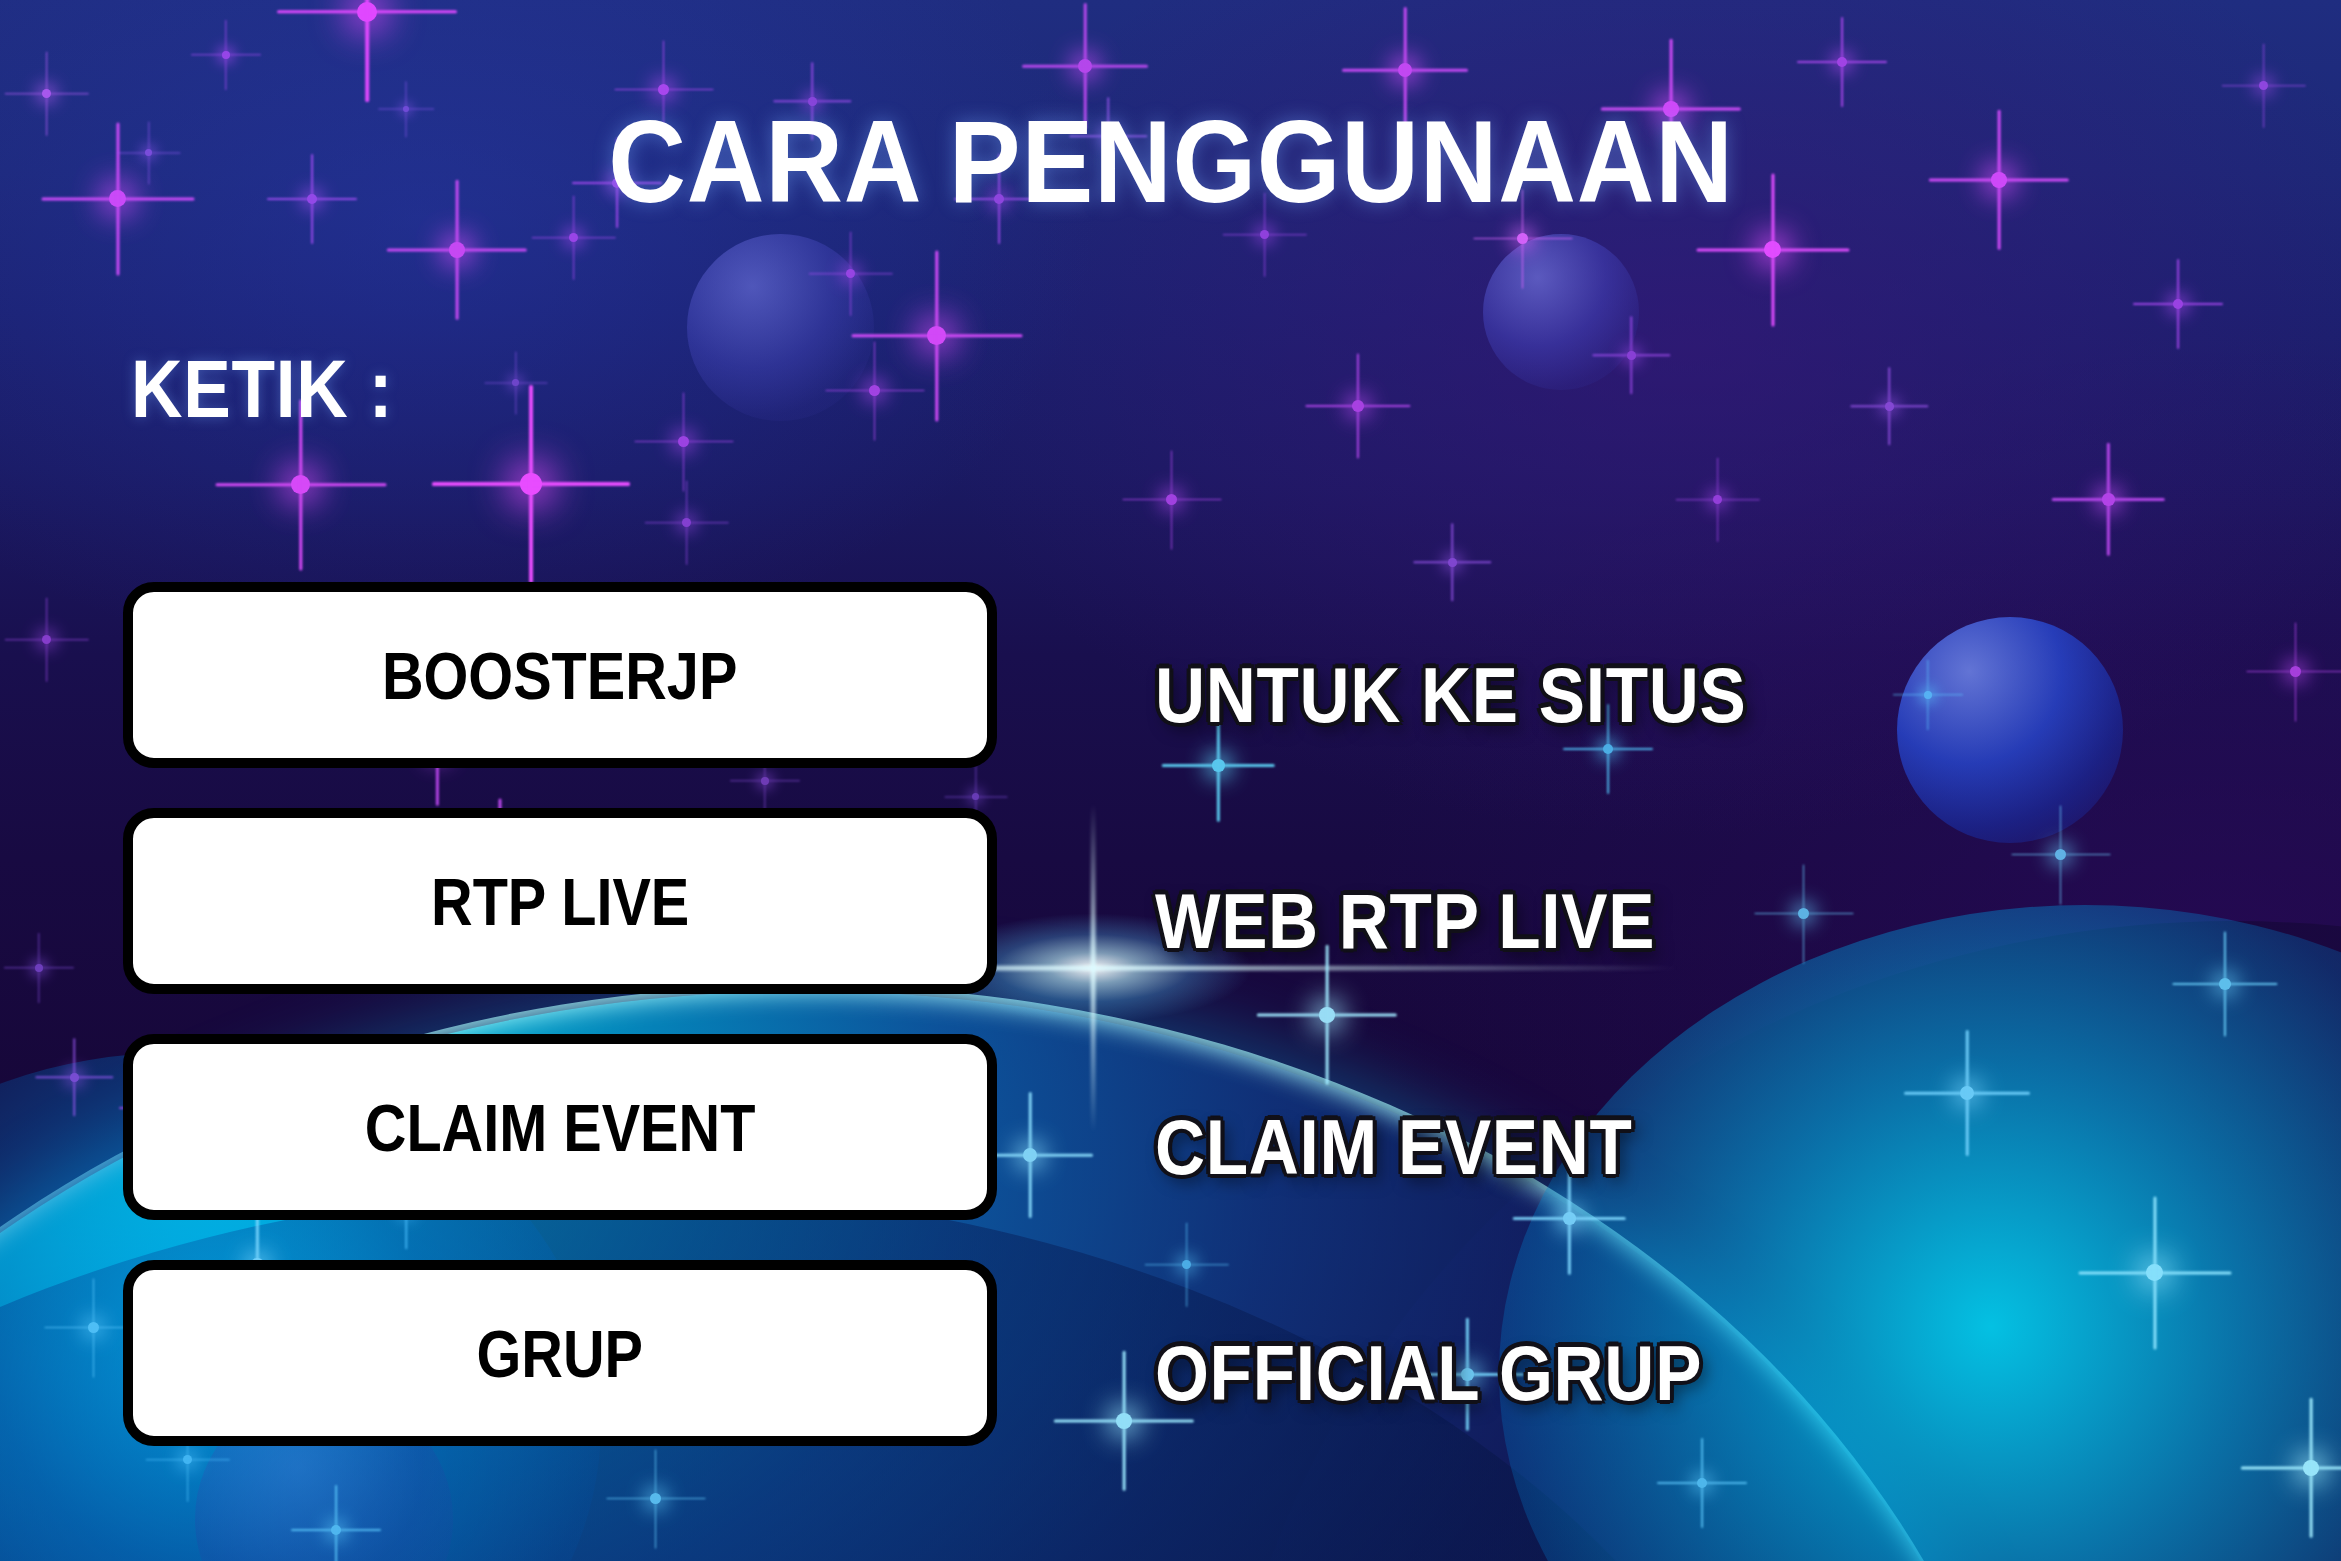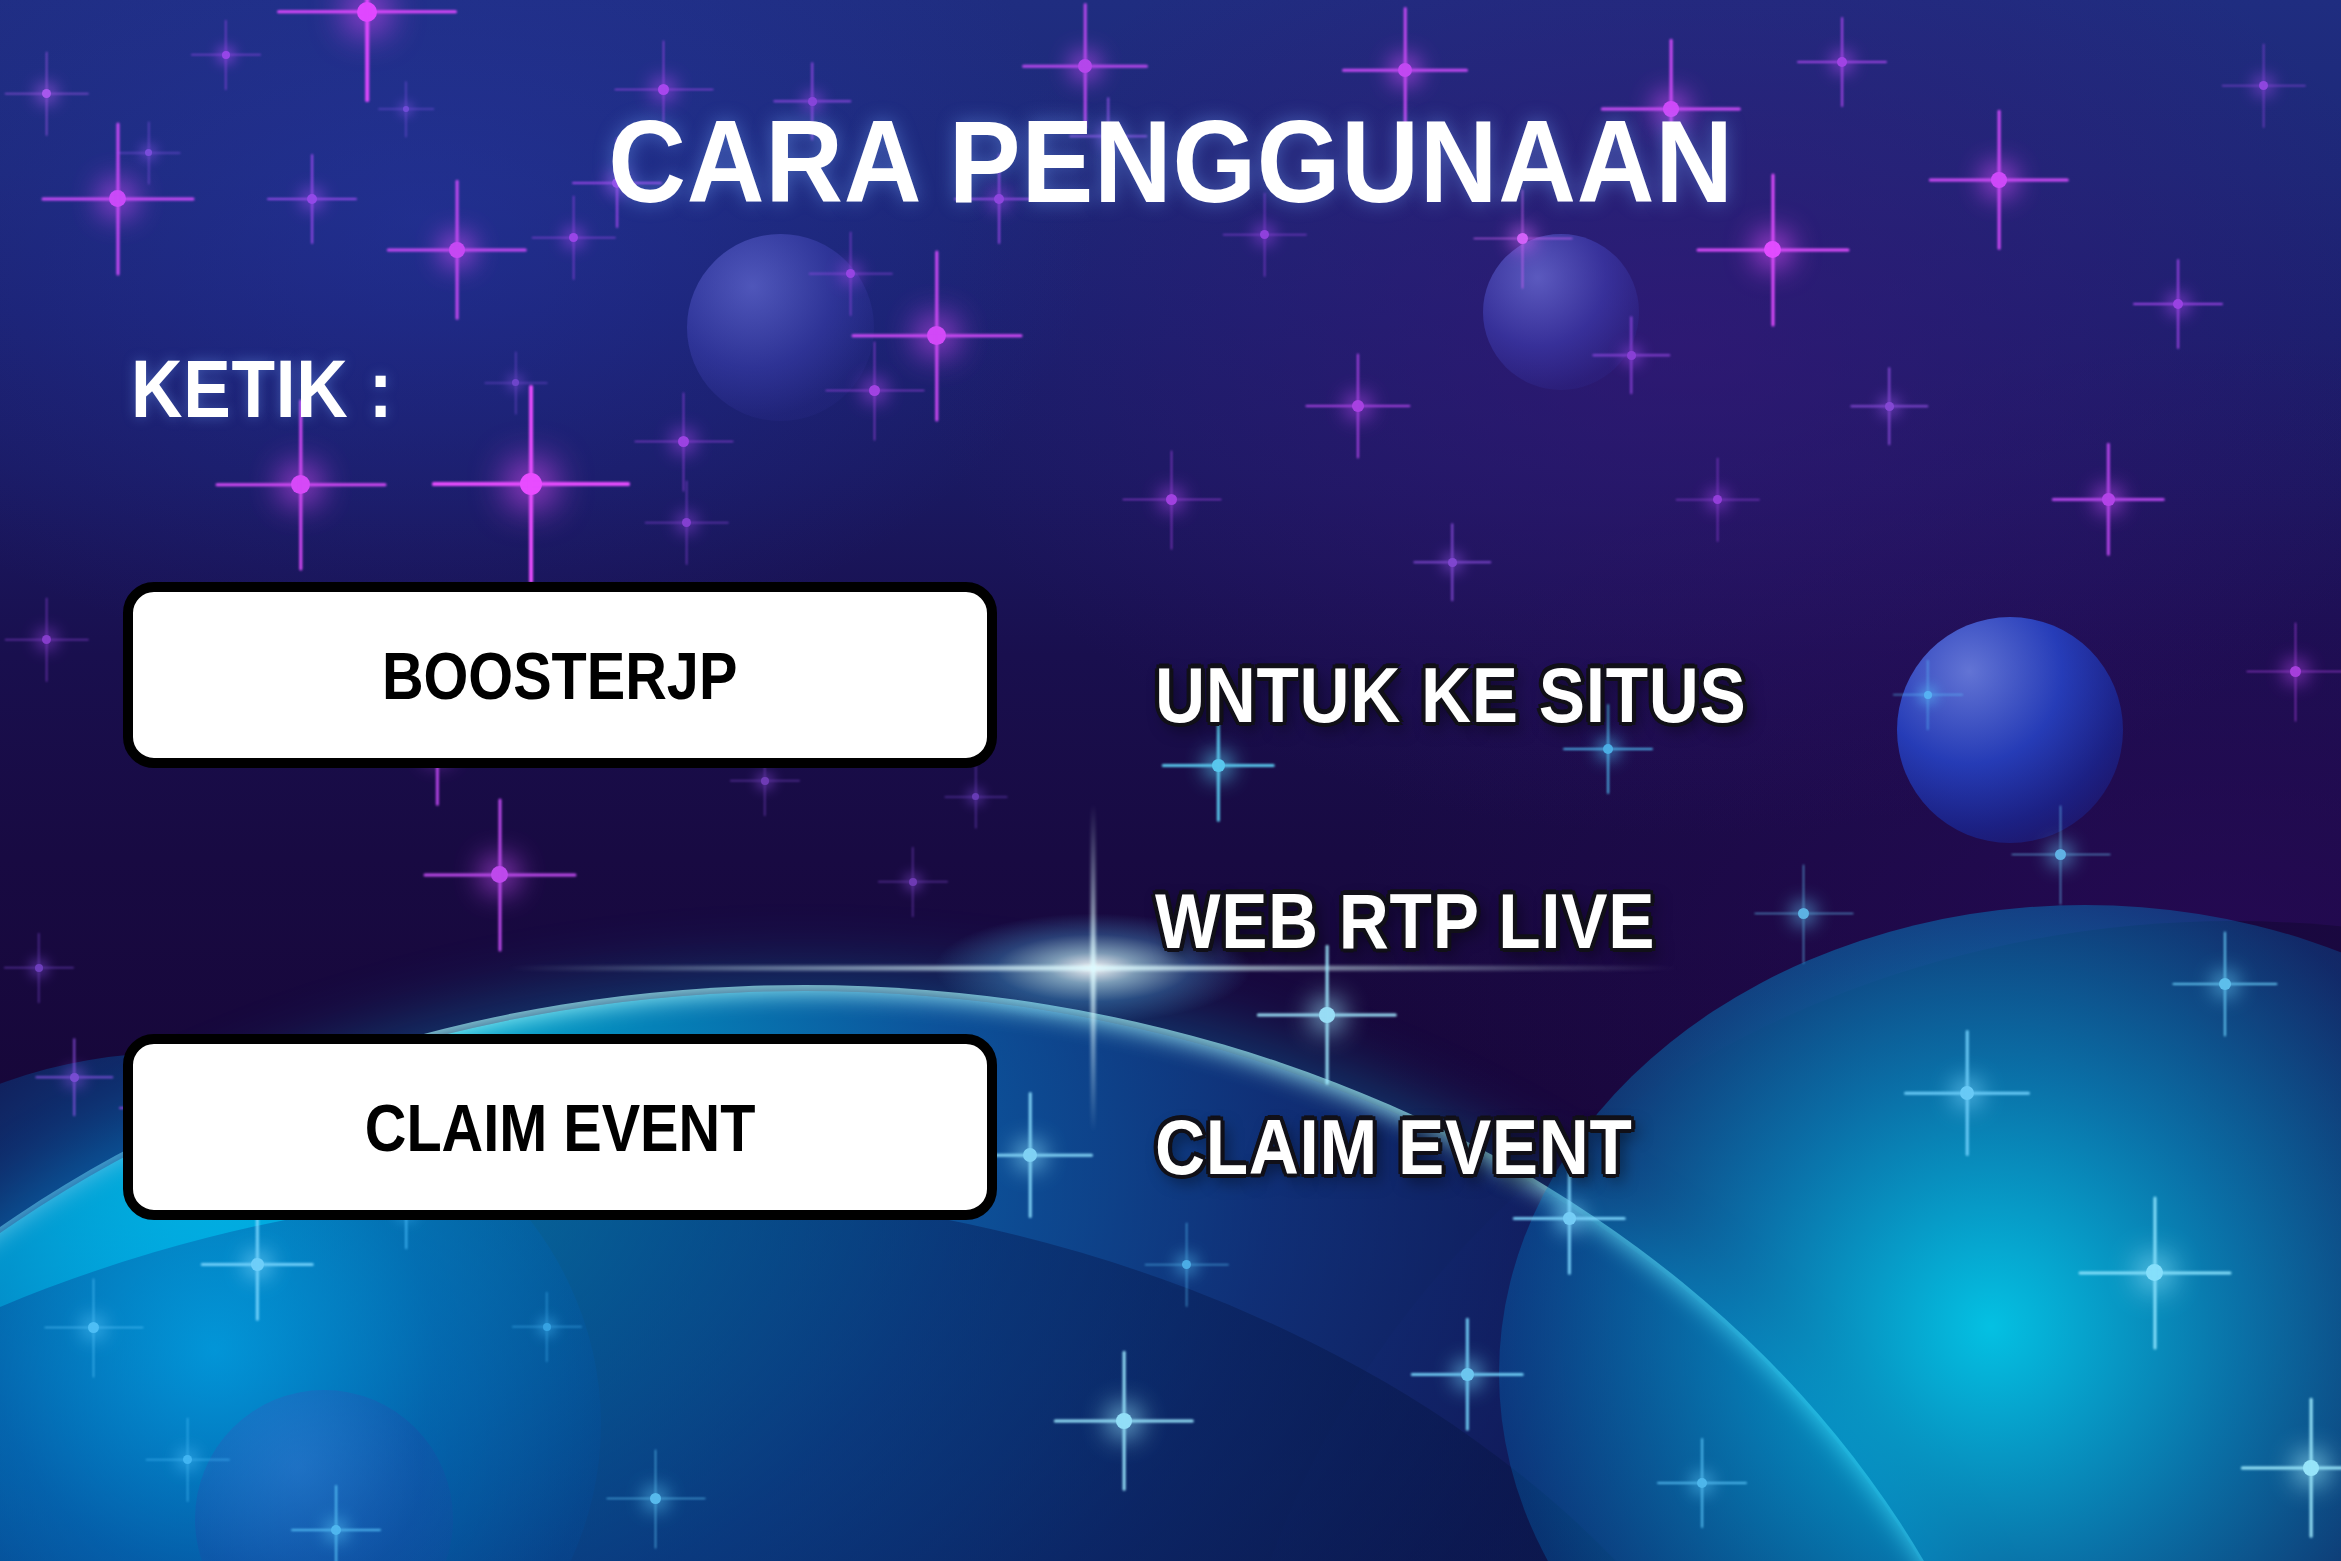--- a/index.html
+++ b/index.html
@@ -368,24 +368,33 @@
   <div class="ketik">KETIK :</div>
 
   <div class="rows" id="command-rows">
       <div class="row">
         <div class="chip">
           <span class="chip-label">BOOSTERJP</span>
         </div>
         <div class="desc">UNTUK KE SITUS</div>
       </div>
       <div class="row">
+        <div class="chip">
+          <span class="chip-label">RTP LIVE</span>
+        </div>
         <div class="desc">WEB RTP LIVE</div>
       </div>
       <div class="row">
         <div class="chip">
           <span class="chip-label">CLAIM EVENT</span>
         </div>
         <div class="desc">CLAIM EVENT</div>
       </div>
+      <div class="row">
+        <div class="chip">
+          <span class="chip-label">GRUP</span>
+        </div>
+        <div class="desc">OFFICIAL GRUP</div>
+      </div>
     </div>
 
 </div>
 
 
 </body></html>

